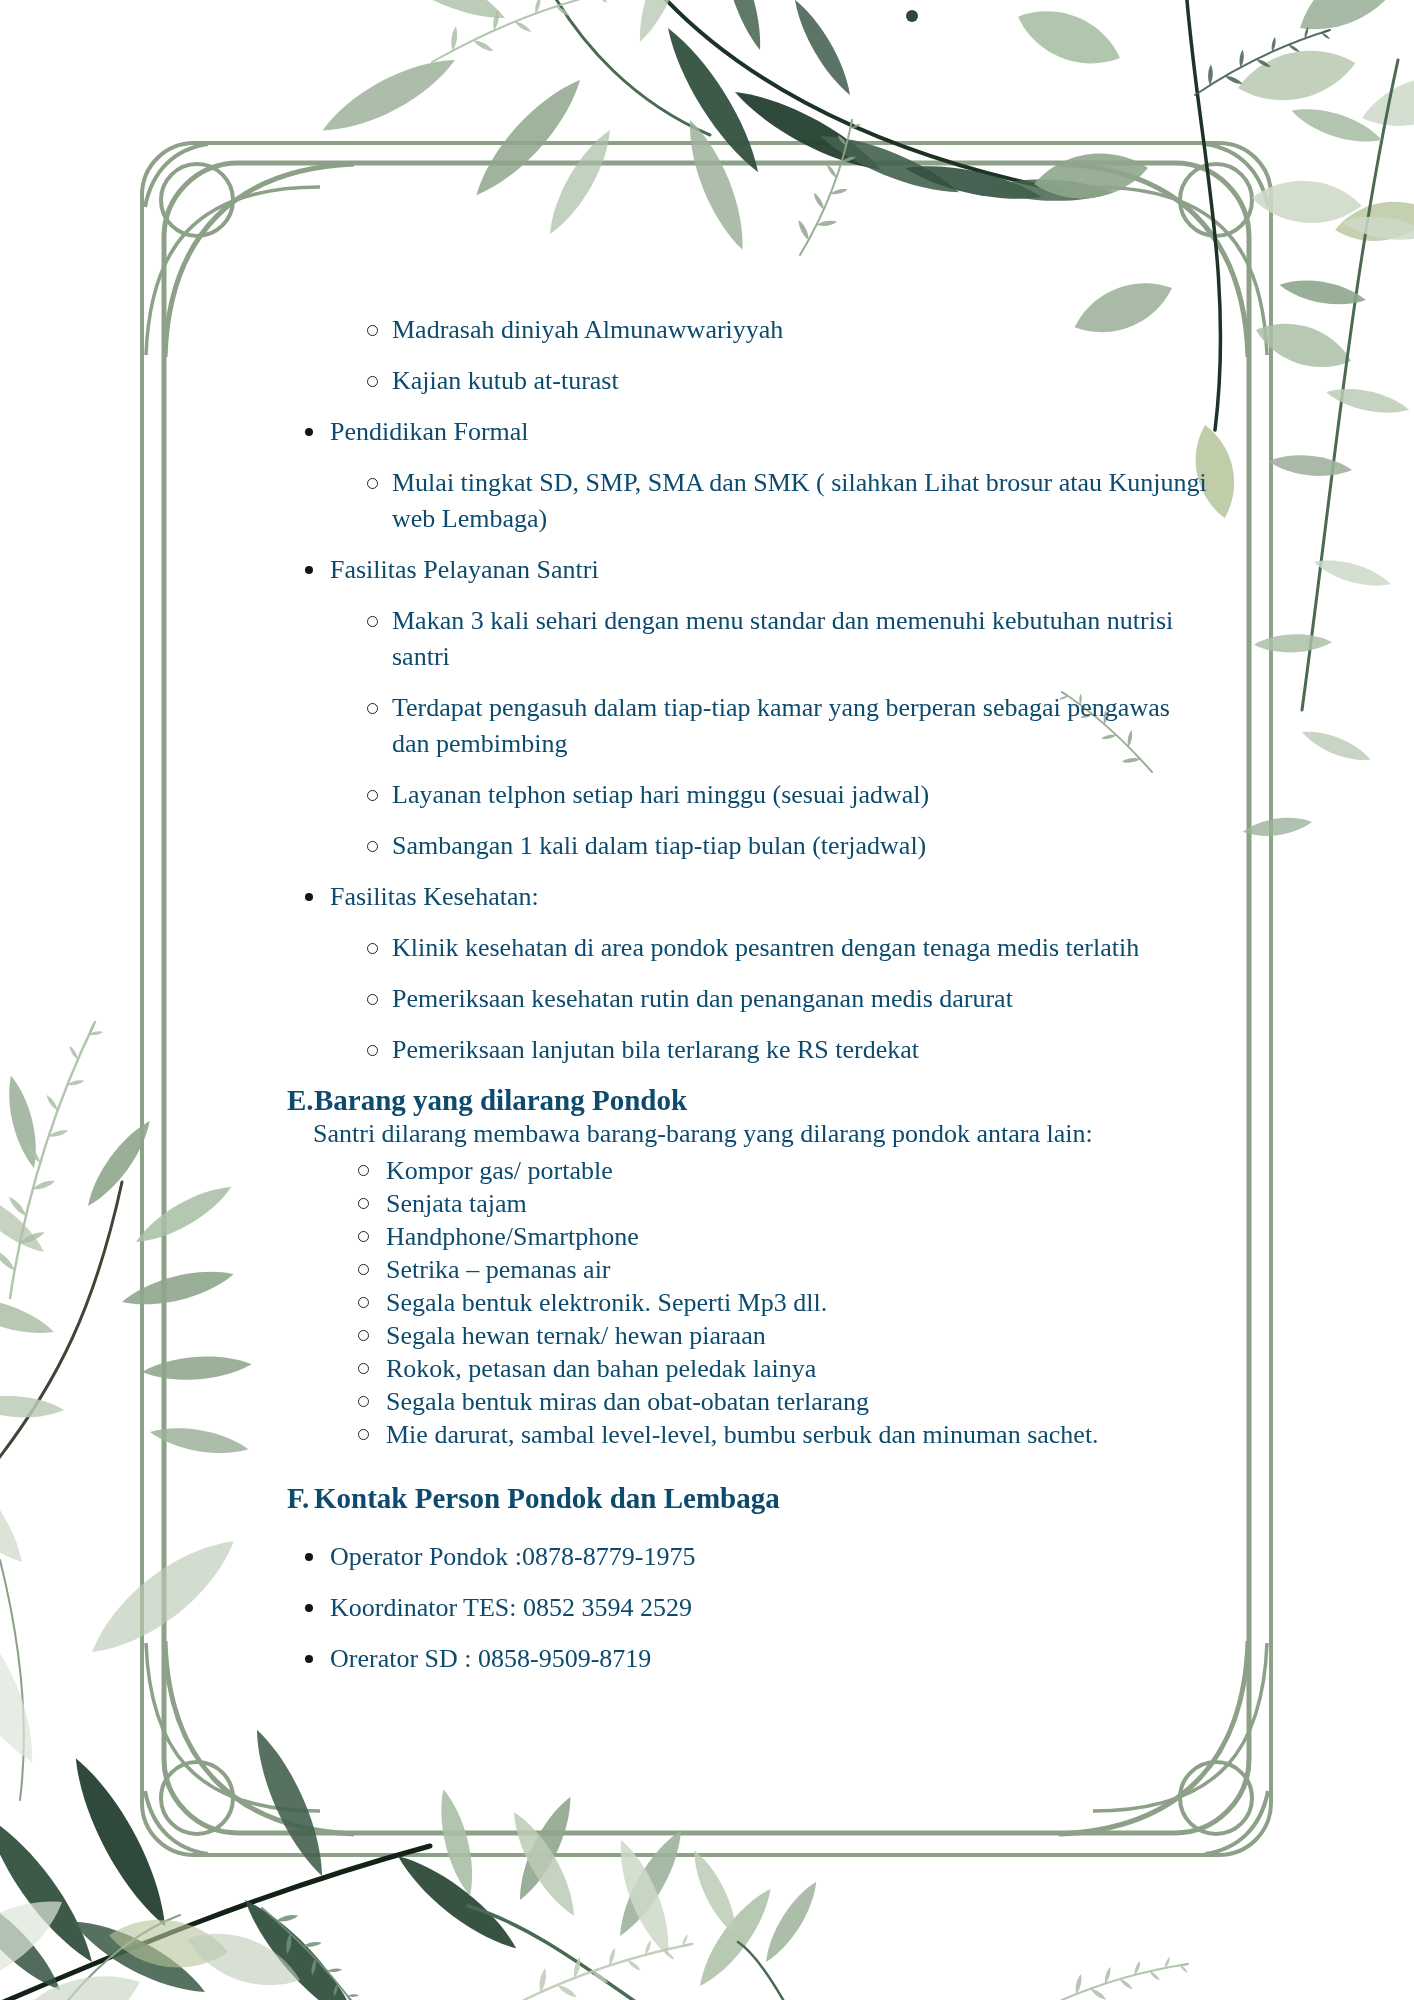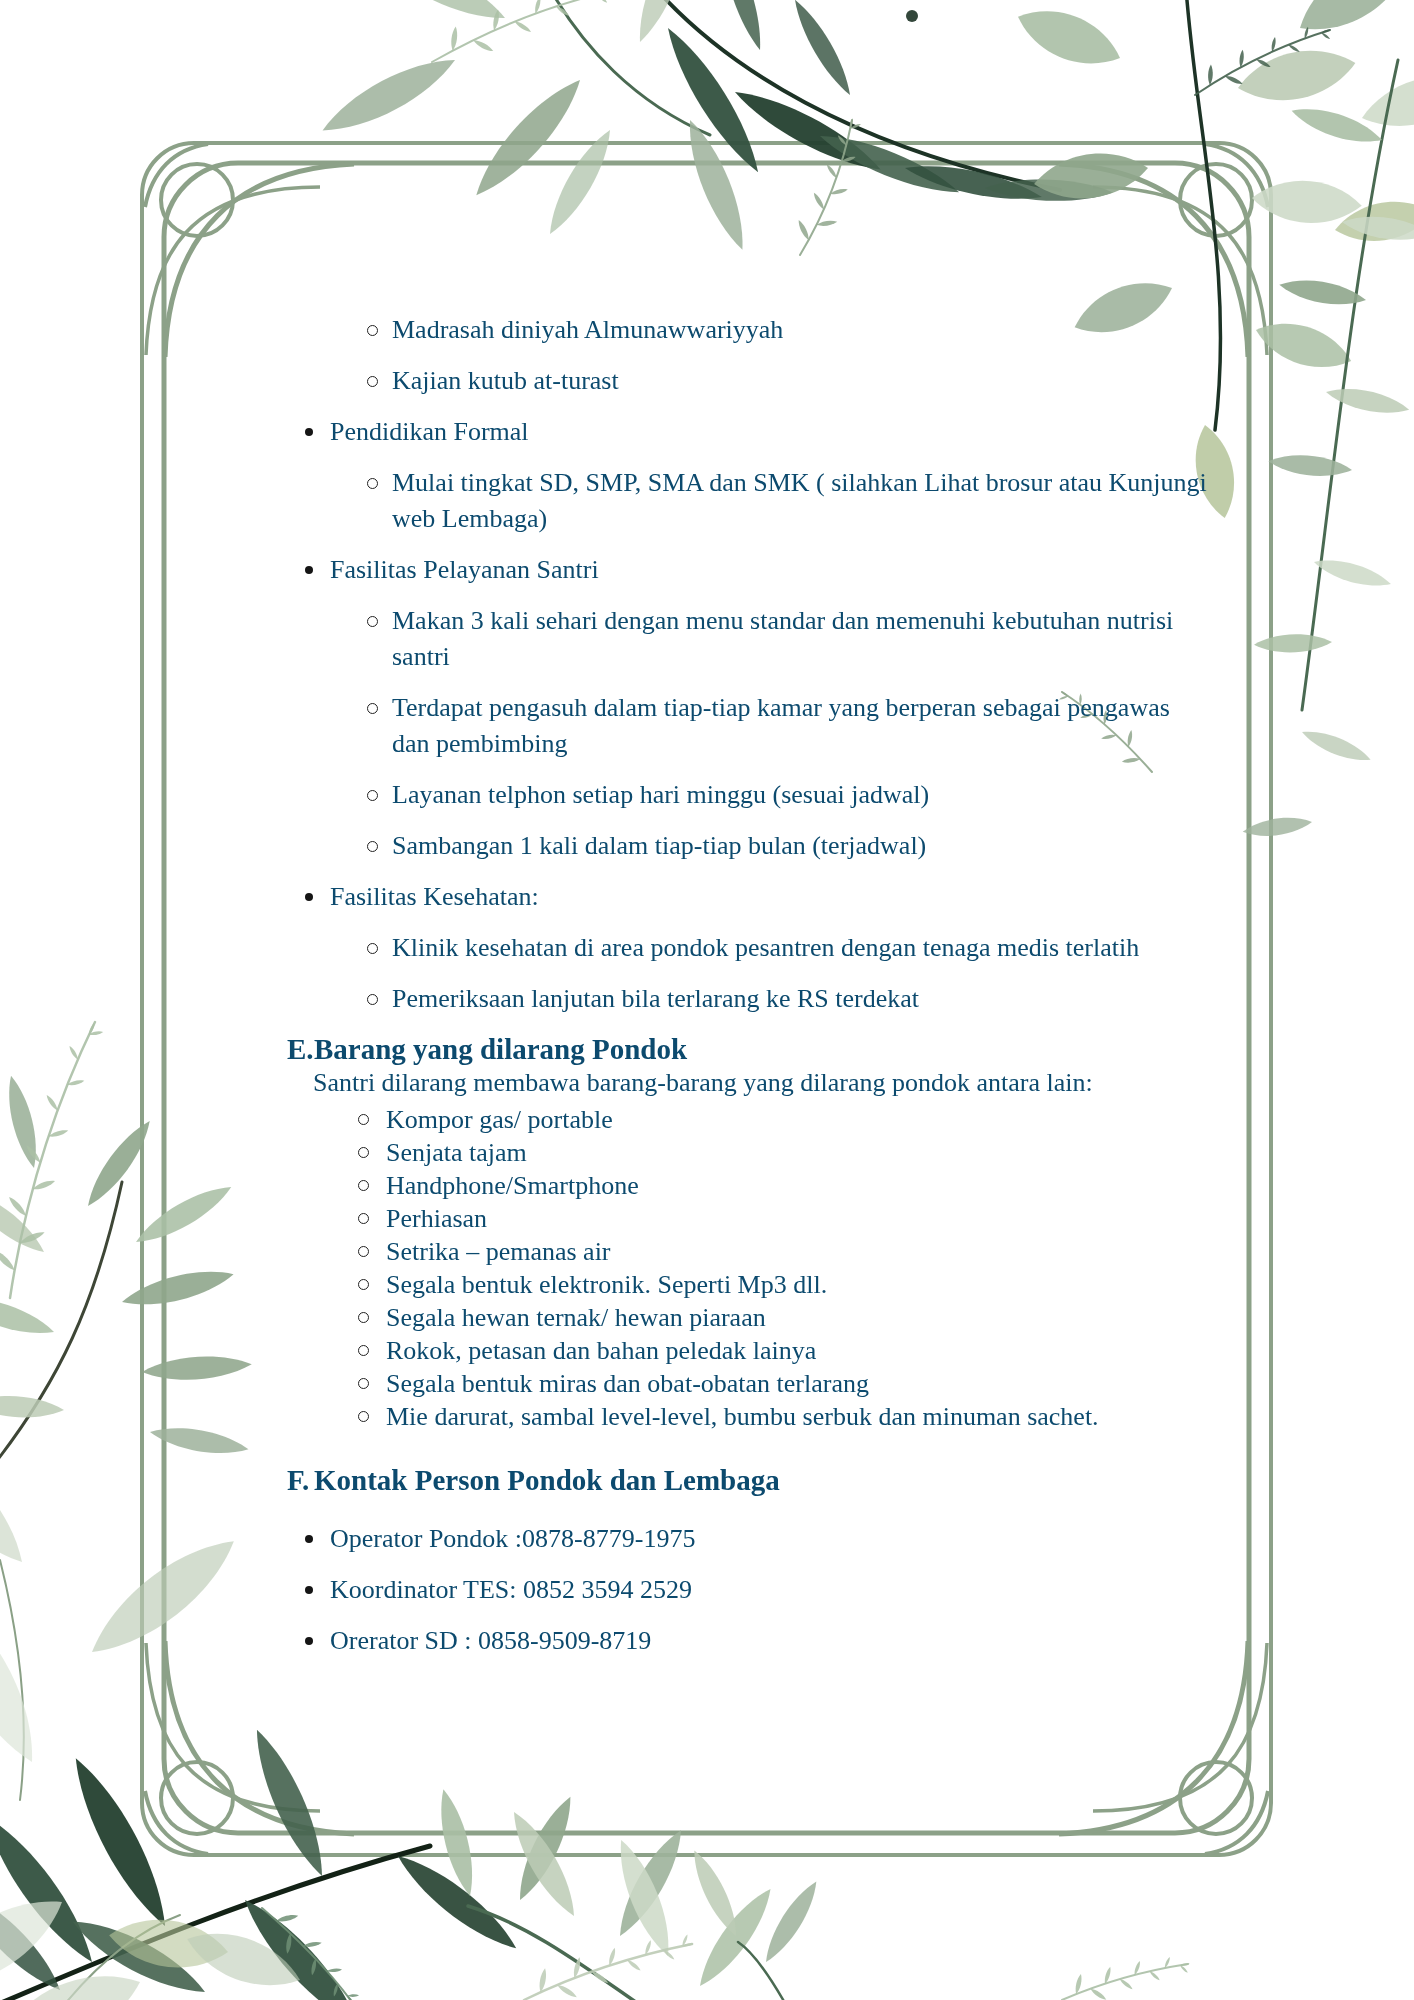--- a/index.html
+++ b/index.html
@@ -250,20 +250,24 @@
     <div class="row lv1 spaced">
       <span class="m m-dot"></span>
       <span class="txt">Fasilitas Kesehatan:</span>
     </div>
     <div class="row lv2 spaced">
       <span class="m m-circle"></span>
       <span class="txt">Klinik kesehatan di area pondok pesantren  dengan tenaga medis terlatih</span>
     </div>
     <div class="row lv2 spaced">
       <span class="m m-circle"></span>
+      <span class="txt">Pemeriksaan kesehatan rutin dan penanganan medis darurat</span>
+    </div>
+    <div class="row lv2 spaced">
+      <span class="m m-circle"></span>
       <span class="txt">Pemeriksaan lanjutan bila terlarang ke RS terdekat</span>
     </div>
 
     <div class="row heading sec-e">
       <span class="hletter">E.</span><span>Barang yang dilarang Pondok</span>
     </div>
     <div class="row intro">Santri dilarang membawa barang-barang yang dilarang pondok antara lain:</div>
 
     <div class="row lv3">
       <span class="m m-circle"></span>
@@ -272,24 +276,20 @@
     <div class="row lv3">
       <span class="m m-circle"></span>
       <span class="txt">Senjata tajam</span>
     </div>
     <div class="row lv3">
       <span class="m m-circle"></span>
       <span class="txt">Handphone/Smartphone</span>
     </div>
     <div class="row lv3">
       <span class="m m-circle"></span>
-      <span class="txt">Perhiasan</span>
-    </div>
-    <div class="row lv3">
-      <span class="m m-circle"></span>
       <span class="txt">Setrika – pemanas air</span>
     </div>
     <div class="row lv3">
       <span class="m m-circle"></span>
       <span class="txt">Segala bentuk elektronik. Seperti Mp3 dll.</span>
     </div>
     <div class="row lv3">
       <span class="m m-circle"></span>
       <span class="txt">Segala hewan ternak/ hewan piaraan</span>
     </div>

